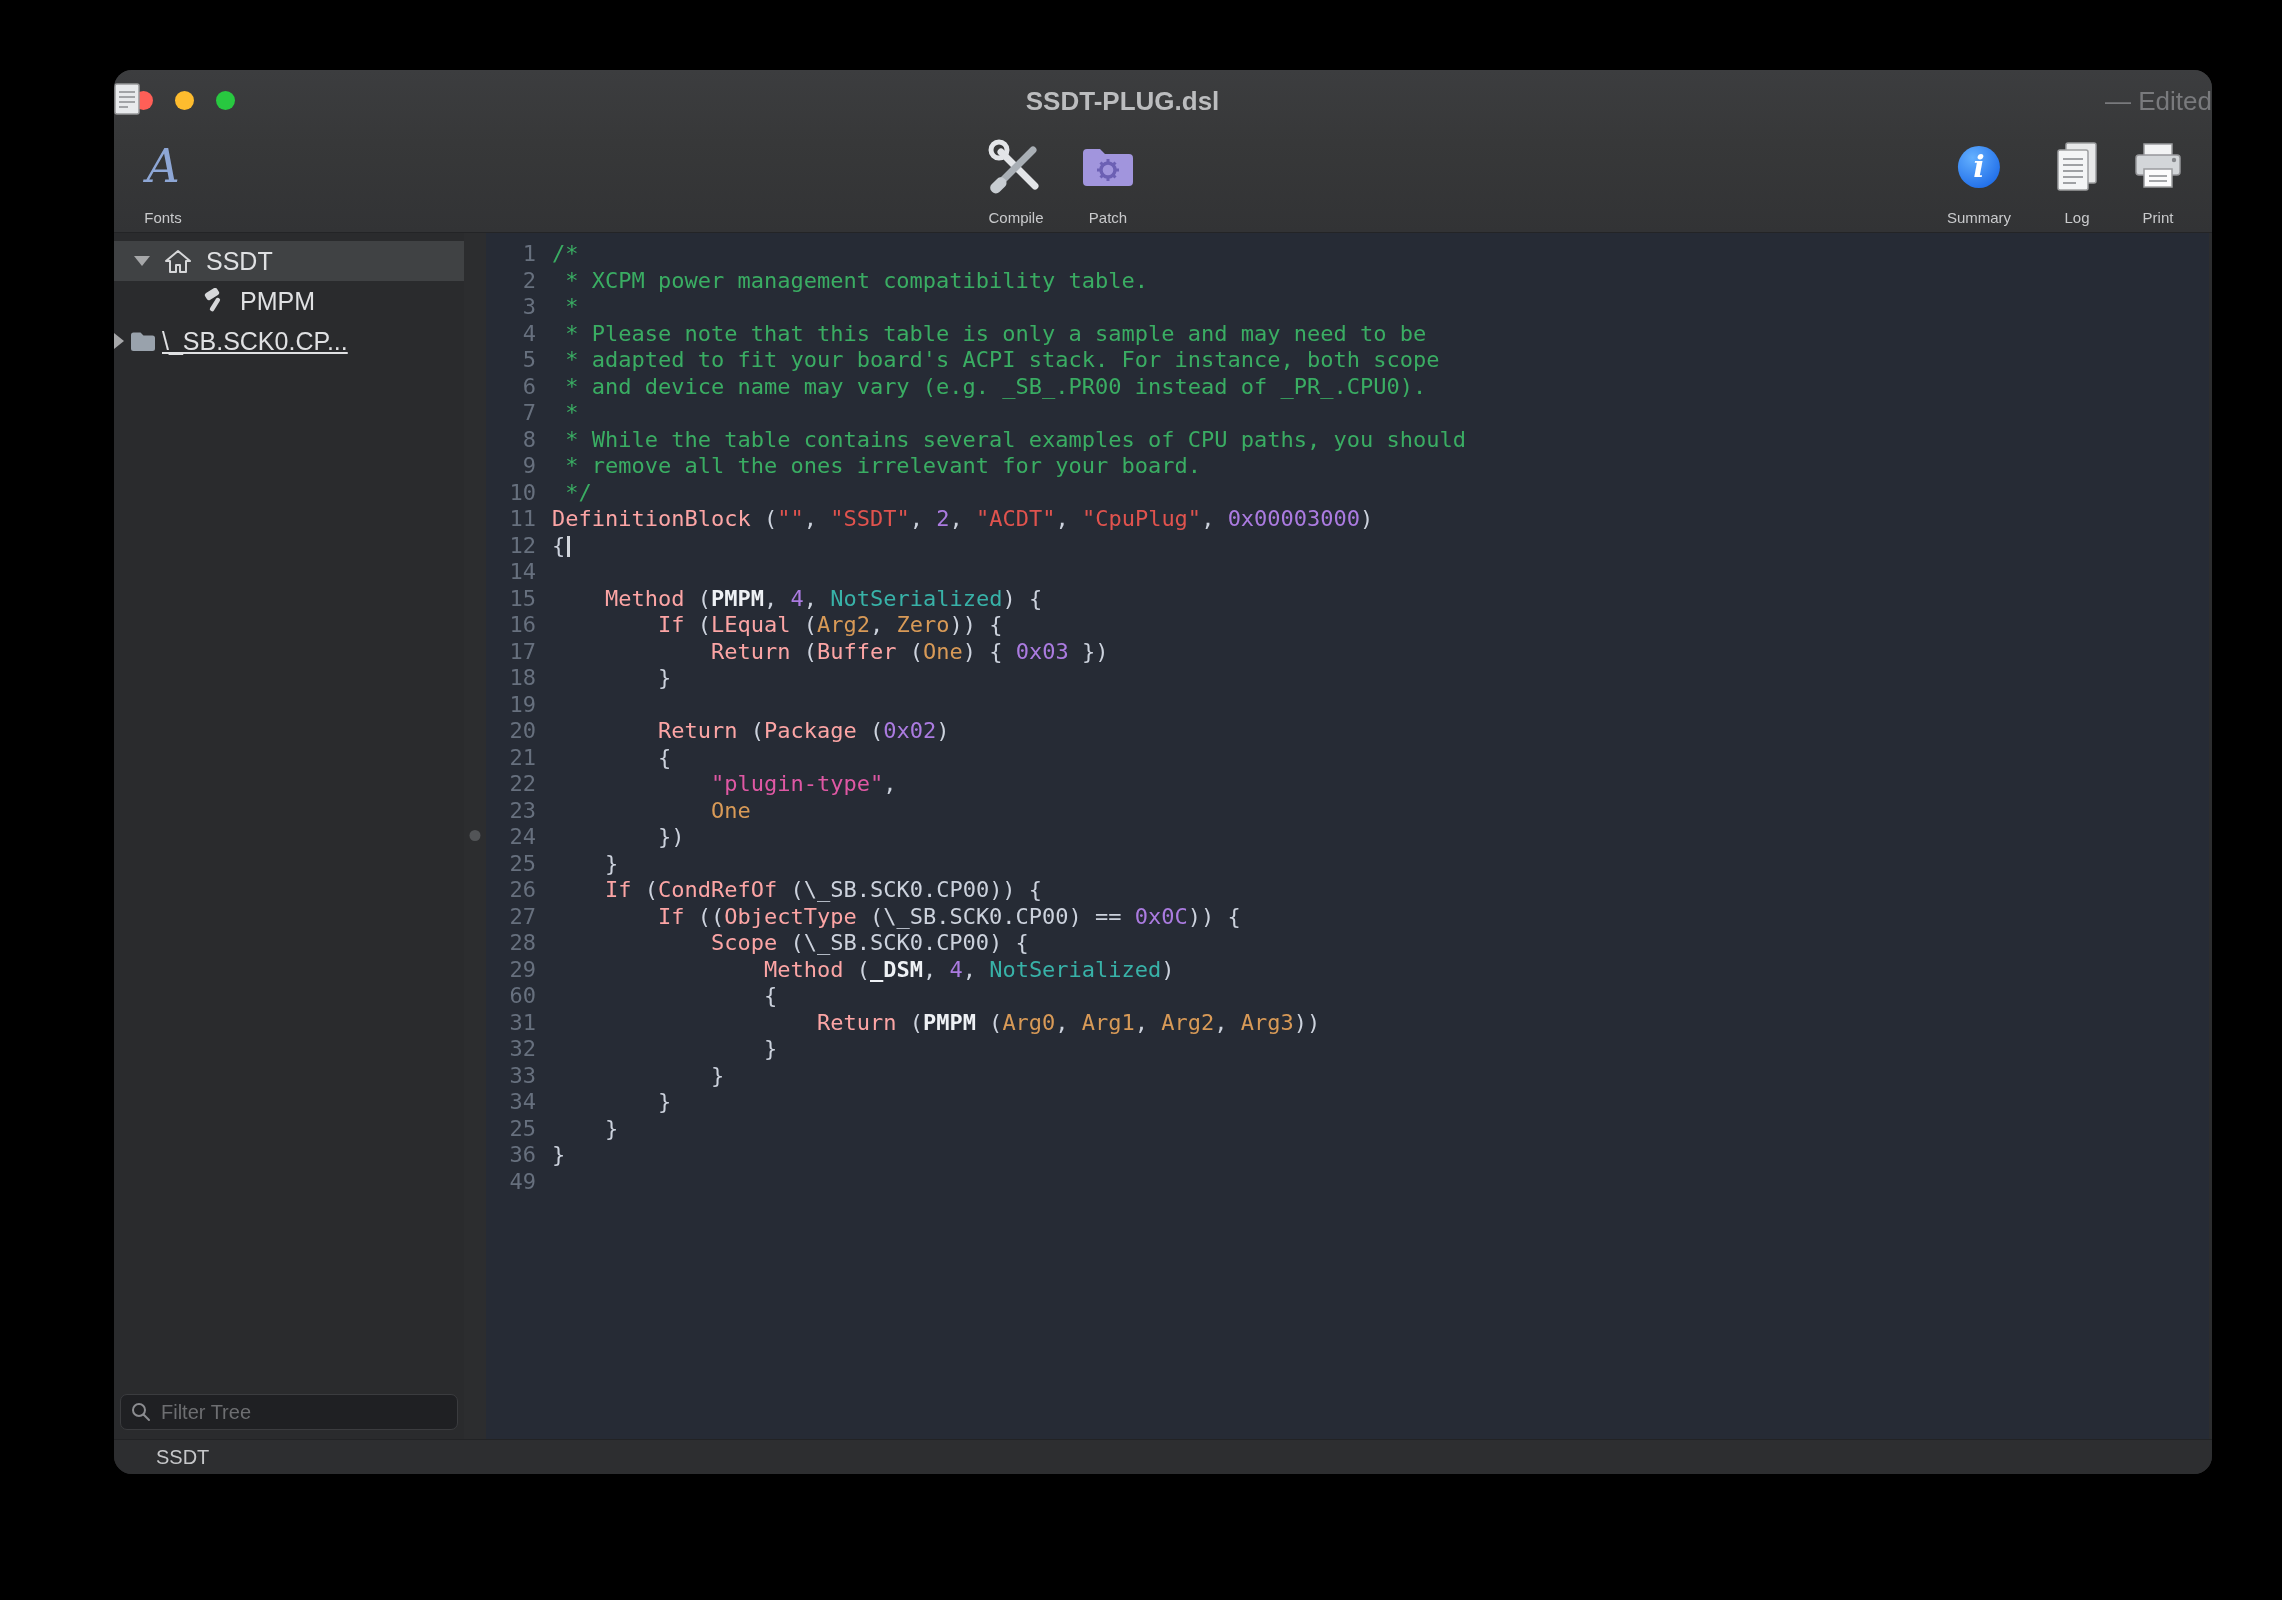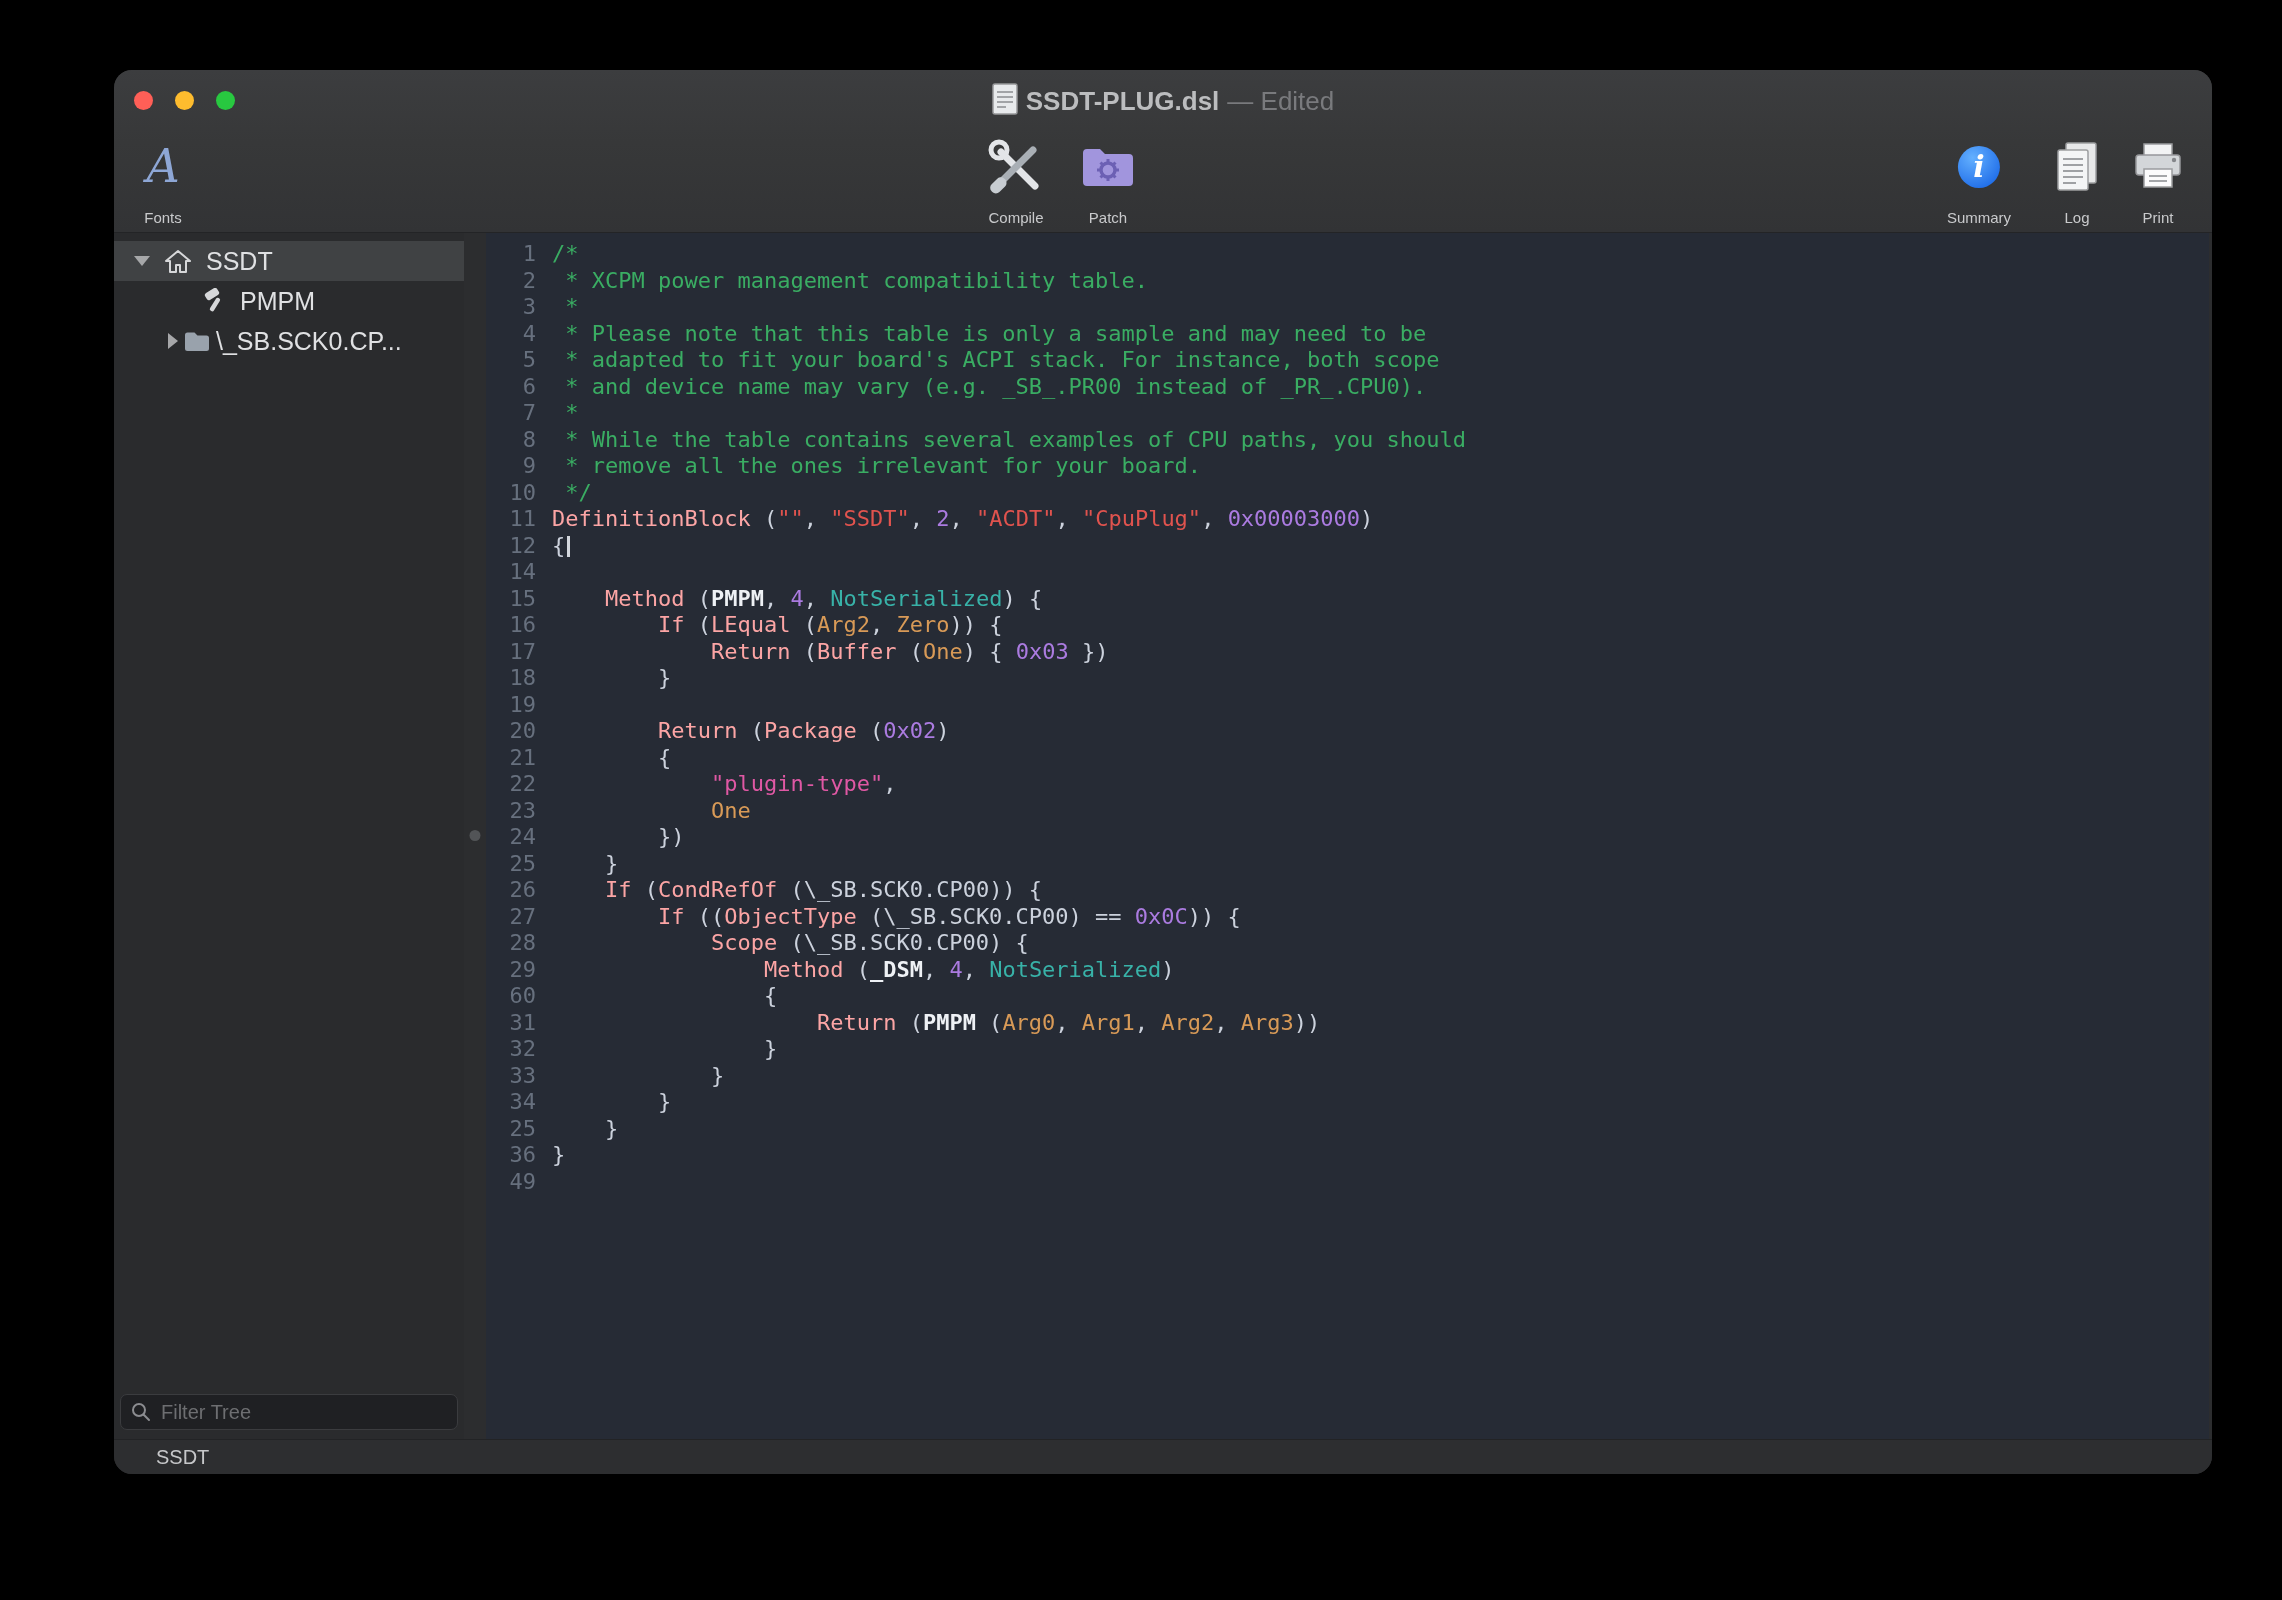--- a/index.html
+++ b/index.html
@@ -9,21 +9,21 @@
           overflow:hidden;display:flex;flex-direction:column;background:#2c2d2f;}
   
   .chrome{height:162px;flex:none;background:linear-gradient(180deg,#3c3d3f 0%,#373839 45%,#323335 100%);
           border-bottom:1px solid #232426;position:relative;}
   .titlebar{height:62px;position:relative;}
   .traffic{position:absolute;left:0;top:0;height:62px;width:140px;}
   .light{position:absolute;top:21px;width:19px;height:19px;border-radius:50%;}
   .light.red{left:20px;background:#ff5f57;}
   .light.yellow{left:61px;background:#febc2e;}
   .light.green{left:102px;background:#28c840;}
-  .title-wrap{position:absolute;inset:0;display:flex;align-items:center;justify-content:center;gap:8px;}
+  .title-wrap{position:absolute;inset:0;display:flex;align-items:center;justify-content:space-between;gap:8px;}
   .win-title{font-size:26px;font-weight:600;color:#bcbdbf;}
   .win-title-suffix{font-size:26px;color:#797a7d;}
   .toolbar{position:absolute;left:0;right:0;top:56px;height:106px;}
   .tb-item{position:absolute;top:0;height:100px;display:flex;flex-direction:column;align-items:center;
            justify-content:flex-end;padding-bottom:4px;transform:translateX(-50%);cursor:default;}
   .tb-icon{display:flex;align-items:center;justify-content:center;flex:1;}
   .tb-label{font-size:15px;color:#c9cacc;margin-top:2px;white-space:nowrap;}
   .fonts-glyph{font-family:"DejaVu Serif",serif;font-style:italic;font-size:46px;line-height:1;
                color:#8ea7d6;padding-bottom:2px;}
   
@@ -199,21 +199,21 @@
           <div class="tree-row" style="padding-left:88px;gap:12px;">
             <span class="tree-icon">
               <svg width="26" height="26" viewBox="0 0 26 26">
                 <rect x="3" y="2" width="14" height="8" rx="2.5" fill="#d6d7d9" transform="rotate(-32 10 6)"></rect>
                 <rect x="11" y="9" width="4.5" height="15" rx="2" fill="#d6d7d9" transform="rotate(32 13 16)"></rect>
               </svg>
             </span>
             <span>PMPM</span>
           </div>
 
-          <div class="tree-row" style="padding-left:54px;gap:5px;">
+          <div class="tree-row" style="gap:5px;text-decoration:underline;">
             <span class="tri-right"></span>
             <span class="tree-icon">
               <svg width="28" height="23" viewBox="0 0 28 23">
                 <path d="M2 5 a2.5 2.5 0 0 1 2.5-2.5 h7 l3 3 h9 A2.5 2.5 0 0 1 26 8 v10.5 a2.5 2.5 0 0 1-2.5 2.5 h-19 A2.5 2.5 0 0 1 2 18.5 Z" fill="#99a2ac"></path>
               </svg>
             </span>
             <span>\_SB.SCK0.CP...</span>
           </div>
 
         </div>

